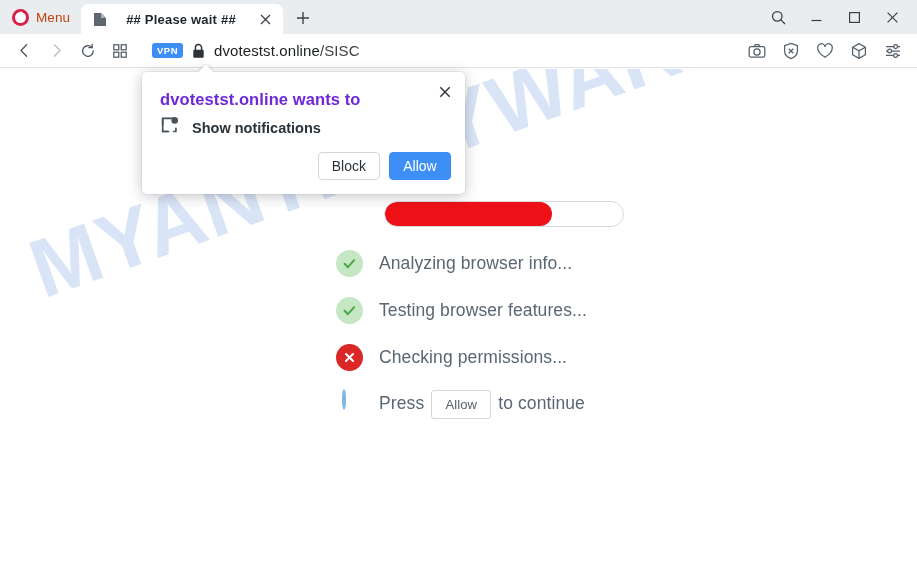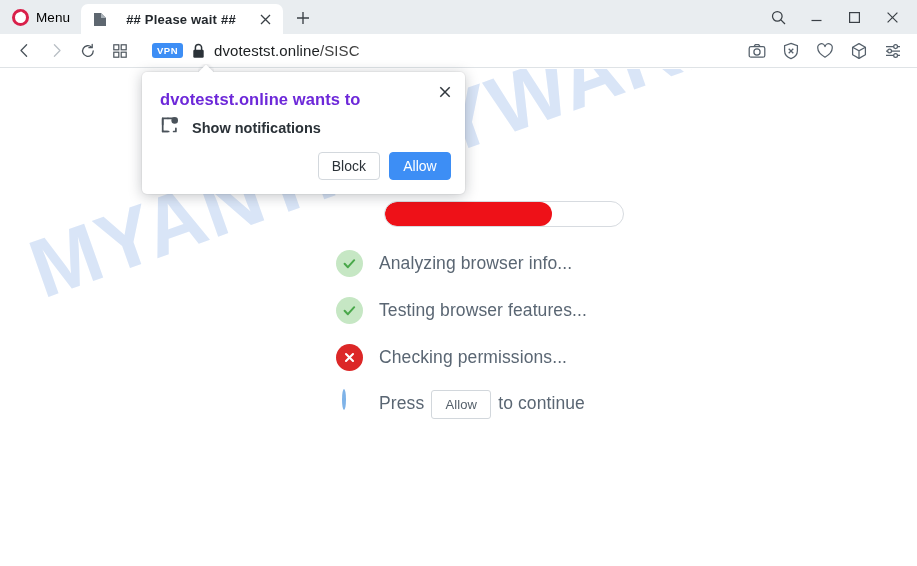--- a/index.html
+++ b/index.html
@@ -30,21 +30,21 @@
     background: #fff;
     position: relative;
   }
   .opera-logo::after {
     content: ""; position: absolute;
     top: 50%; left: 50%; transform: translate(-50%,-50%);
     width: 5px; height: 11px; border-radius: 50%;
     background: #fff;
   }
   .opera-menu-label {
-    font-size: 13.5px; color: #000000; letter-spacing: .1px;
+    font-size: 13.5px; color: #c2410c; letter-spacing: .1px;
   }
 
   .tab {
     position: relative;
     height: 30px;
     min-width: 195px;
     background: #ffffff;
     border-radius: 7px 7px 0 0;
     display: flex; align-items: center;
     padding: 0 6px 0 12px;

